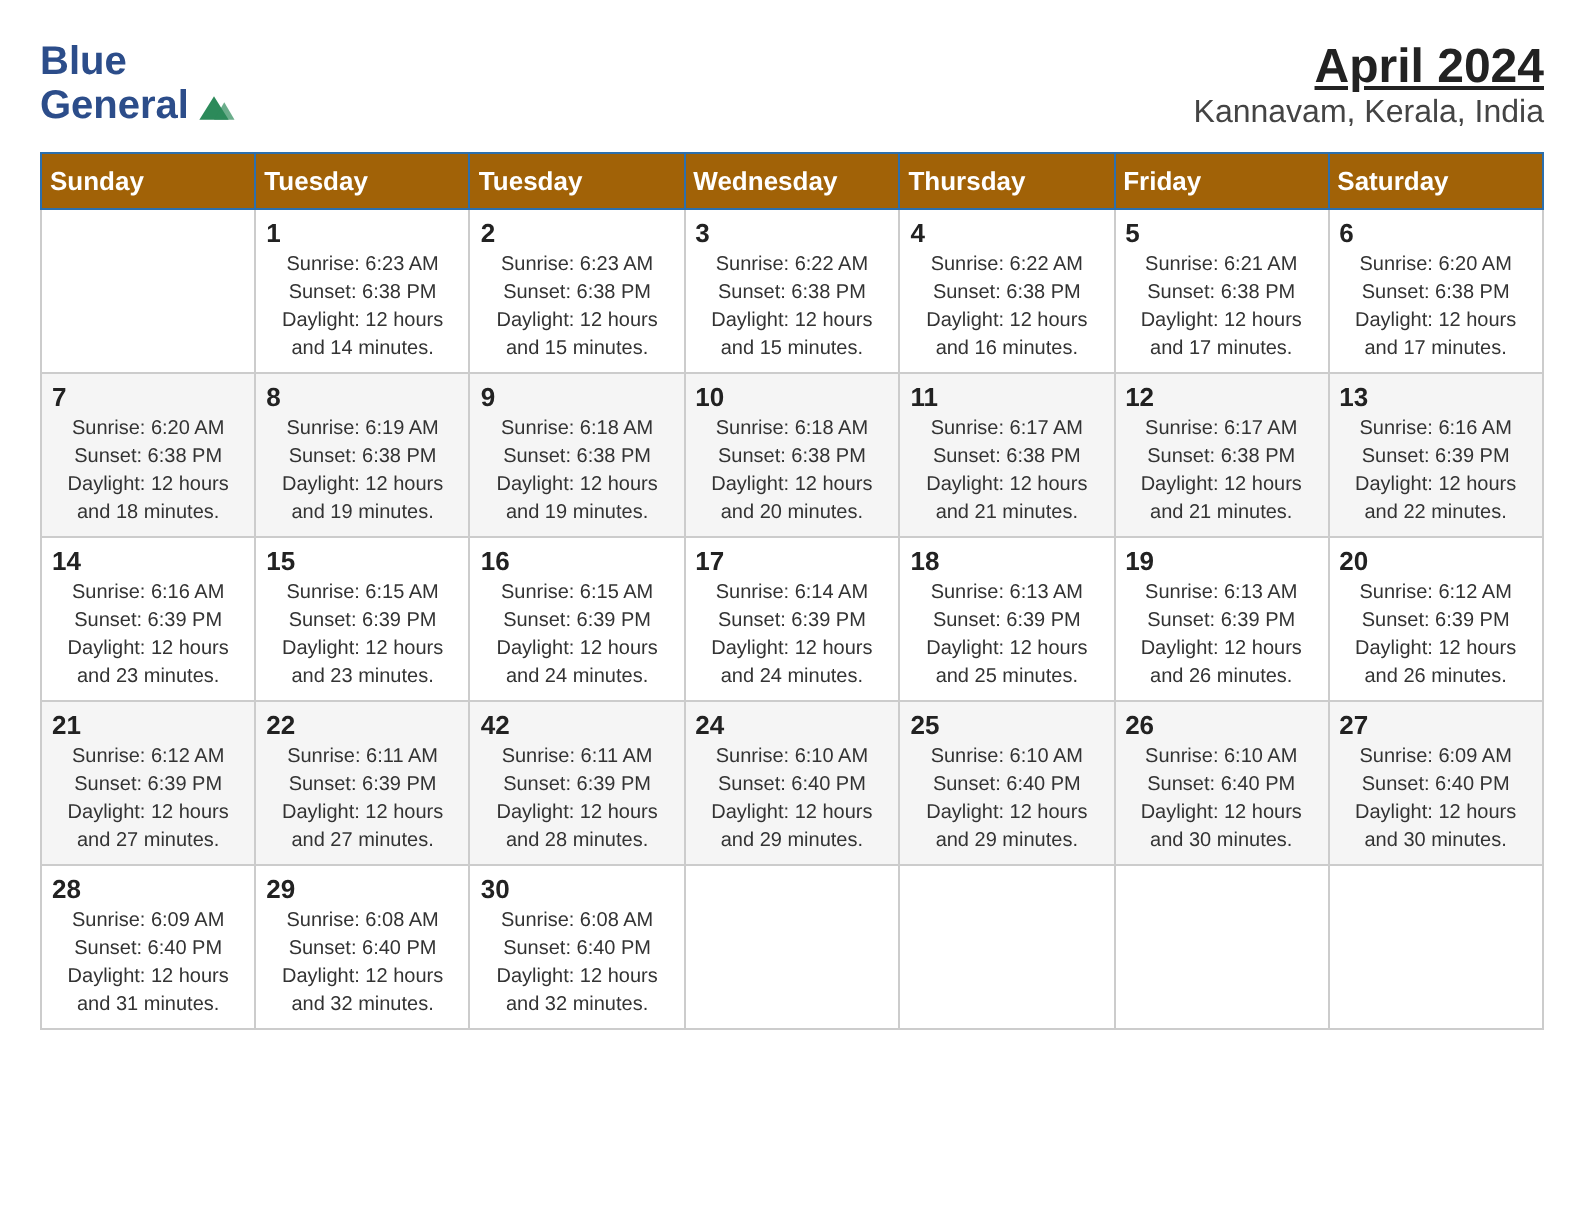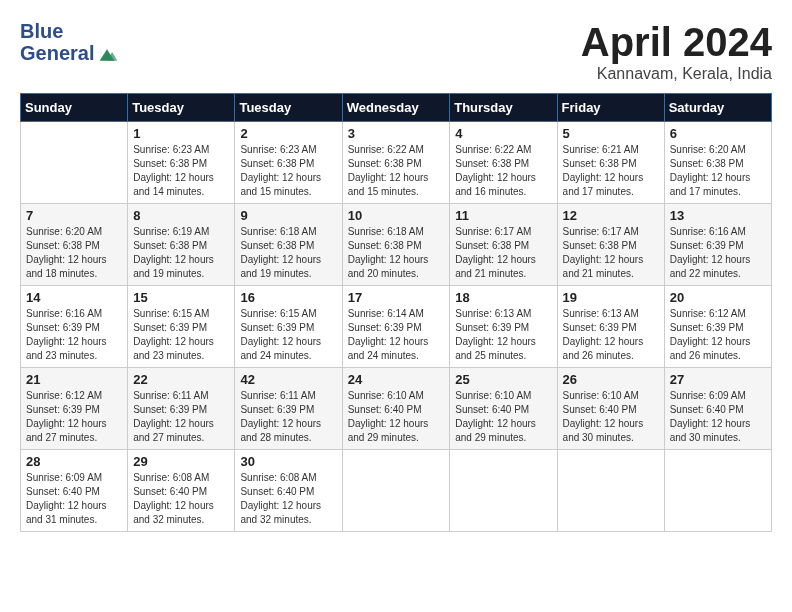--- a/index.html
+++ b/index.html
@@ -22,35 +22,36 @@
     }
     .logo-icon {
       width: 24px;
       height: 24px;
       margin-left: 2px;
     }
     .title-block {
       text-align: right;
     }
     .month-title {
-      font-size: 40px;
+      font-size: 24px;
       font-weight: bold;
       color: #222;
+      text-decoration: underline;
     }
     .location {
       font-size: 16px;
       color: #444;
     }
     table {
       width: 100%;
       border-collapse: collapse;
       font-size: 11px;
     }
     thead th {
-      background-color: #0f172a;
+      background-color: #a16207;
       color: #fff;
       padding: 6px 4px;
       text-align: left;
       font-size: 13px;
       font-weight: bold;
       border: 1px solid #2c6fad;
     }
     tbody td {
       border: 1px solid #ccc;
       vertical-align: top;
@@ -65,20 +66,21 @@
     .day-number {
       font-size: 13px;
       font-weight: bold;
       color: #222;
       margin-bottom: 2px;
     }
     .day-info {
       font-size: 10px;
       color: #333;
       line-height: 1.4;
+      text-align: center;
     }
     .empty {
       background: #fff !important;
     }
   </style>
 </head>
 <body>
 
 <div class="header">
   <div class="logo">

